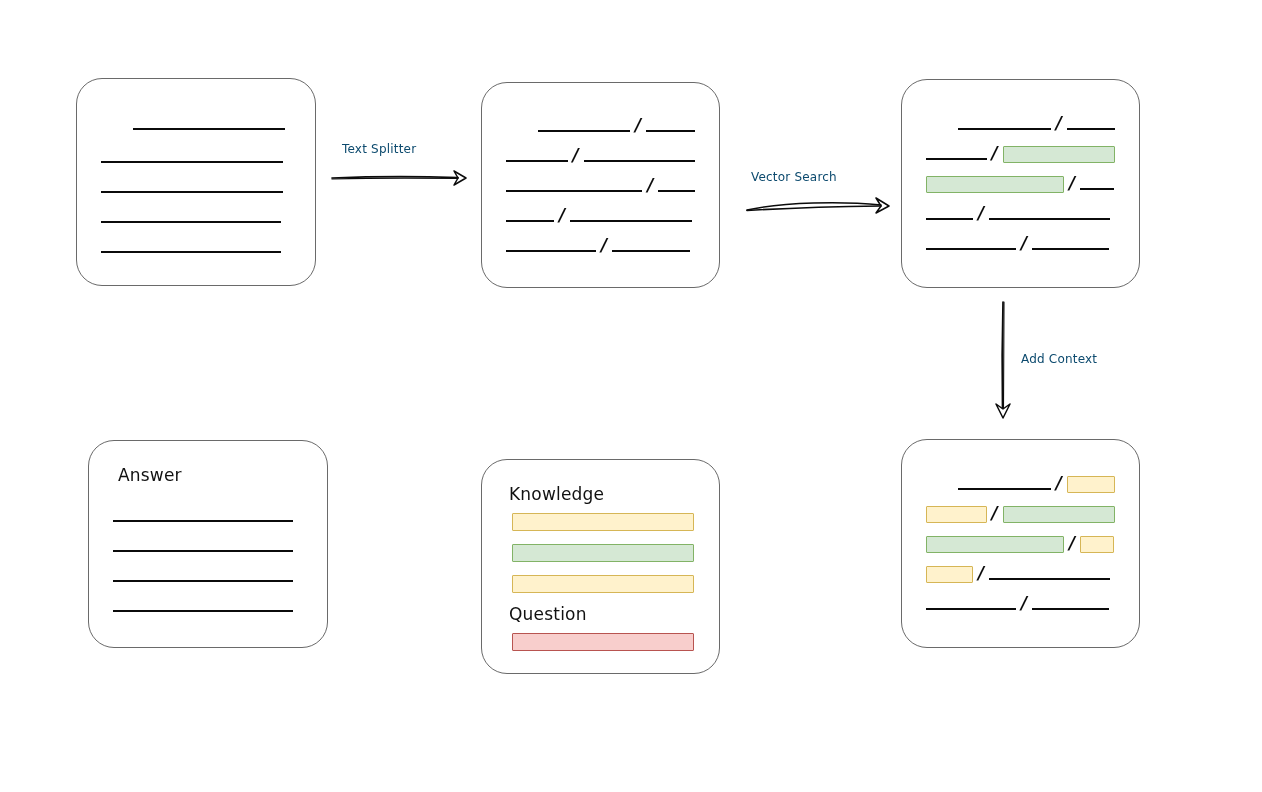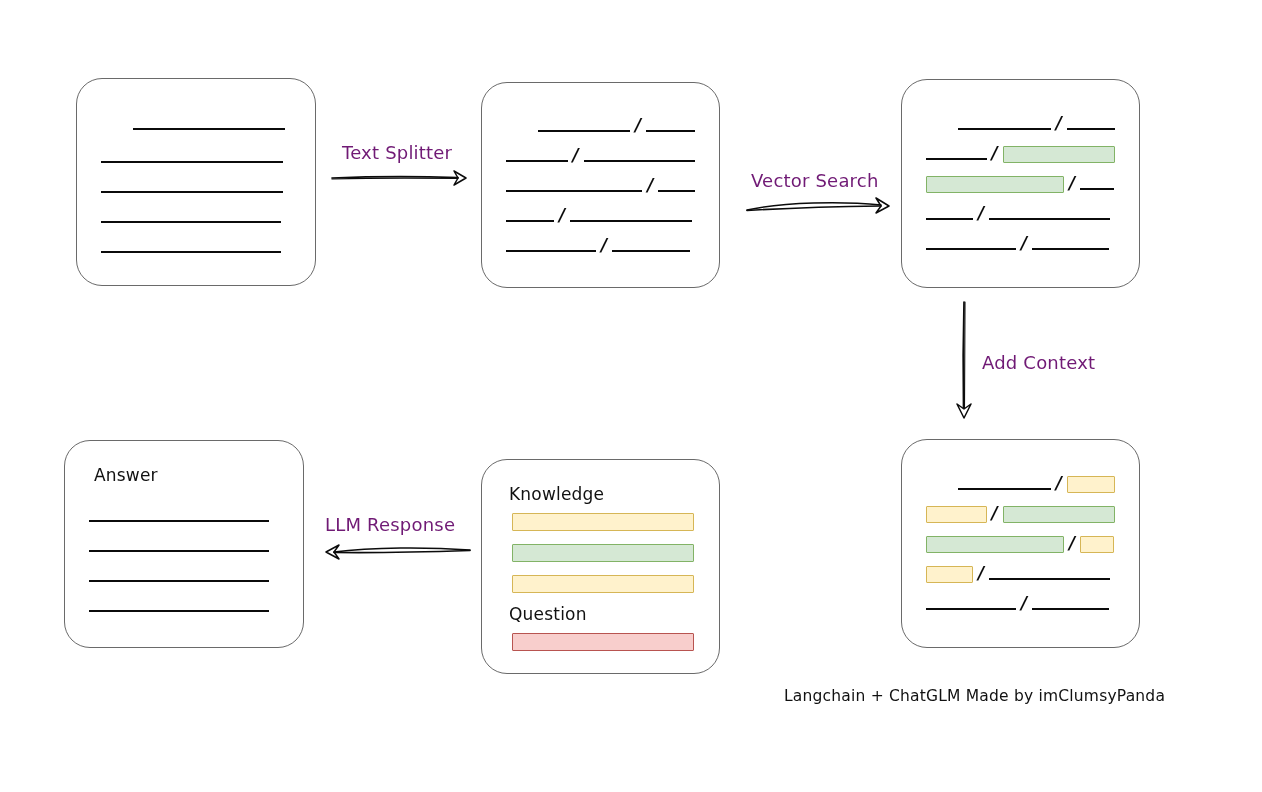--- a/index.html
+++ b/index.html
@@ -79,22 +79,22 @@
     color: #111111;
     letter-spacing: .2px;
     white-space: nowrap;
   }
 
   
   .arrow-group { position: absolute; }
   .arrow-label {
     position: absolute;
     font-family: "DejaVu Sans", sans-serif;
-    font-size: 18px;
-    color: #701a75;
+    font-size: 12px;
+    color: #0c4a6e;
     white-space: nowrap;
     letter-spacing: .2px;
   }
   .arrow-svg { position: absolute; overflow: visible; }
 
   
   .credit {
     position: absolute;
     font-family: "DejaVu Sans", sans-serif;
     font-size: 15.5px;
@@ -199,21 +199,21 @@
       <span class="slash">/</span>
       <div class="seg" style="width:121px;"></div>
     </div>
     <div class="line-row" style="top:157px;">
       <div class="seg" style="width:90px;"></div>
       <span class="slash">/</span>
       <div class="seg" style="width:77px;"></div>
     </div>
   </div>
 
-  <div class="arrow-group" style="left:944px; top:300px; width:180px; height:122px;">
+  <div class="arrow-group" style="left:983px; top:300px; width:180px; height:122px;">
     <svg class="arrow-svg" width="40" height="122" style="left:0; top:0;">
       <path d="M20,2 C19,40 19,78 19.5,108" stroke="#0b0b0b" stroke-width="1.7" fill="none" stroke-linecap="round"></path>
       <path d="M21,2 C20.5,40 20.5,78 20.5,108" stroke="#0b0b0b" stroke-width="1.1" fill="none" stroke-linecap="round"></path>
       <path d="M13,104 L20,118 L27,104 L20,109 Z" stroke="#0b0b0b" stroke-width="1.5" fill="none" stroke-linejoin="round"></path>
     </svg>
     <div class="arrow-label" style="left:38px; top:52px;">Add Context</div>
   </div>
 
   <div class="doc-box" style="left:901px; top:439px; width:239px; height:209px;">
     <div class="line-row indent" style="top:37px;">
@@ -254,40 +254,31 @@
     </div>
     <div class="stack-row" style="top:115px;">
       <div class="chip yellow" style="width:182px; height:18px;"></div>
     </div>
     <div class="box-title" style="left:27px; top:144px;">Question</div>
     <div class="stack-row" style="top:173px;">
       <div class="chip red" style="width:182px; height:18px;"></div>
     </div>
   </div>
 
-  <div class="arrow-group" style="left:322px; top:512px; width:150px; height:52px;">
-    <div class="arrow-label" style="left:3px; top:2px;">LLM Response</div>
-    <svg class="arrow-svg" width="150" height="26" style="left:0; top:27px;">
-      <path d="M148,11 C106,8 50,8 12,13" stroke="#0b0b0b" stroke-width="1.6" fill="none" stroke-linecap="round"></path>
-      <path d="M148,11.5 C104,13 50,14 12,13.5" stroke="#0b0b0b" stroke-width="1.6" fill="none" stroke-linecap="round"></path>
-      <path d="M17,6 L4,13 L17,20 L12,13 Z" stroke="#0b0b0b" stroke-width="1.5" fill="none" stroke-linejoin="round"></path>
-    </svg>
-  </div>
-
-  <div class="doc-box" style="left:64px; top:440px; width:240px; height:208px;">
+
+  <div class="doc-box" style="left:88px; top:440px; width:240px; height:208px;">
     <div class="box-title" style="left:29px; top:24px;">Answer</div>
     <div class="line-row" style="top:68px;">
       <div class="seg" style="width:180px;"></div>
     </div>
     <div class="line-row" style="top:98px;">
       <div class="seg" style="width:180px;"></div>
     </div>
     <div class="line-row" style="top:128px;">
       <div class="seg" style="width:180px;"></div>
     </div>
     <div class="line-row" style="top:158px;">
       <div class="seg" style="width:180px;"></div>
     </div>
   </div>
 
-  <div class="credit" style="left:784px; top:687px;">Langchain + ChatGLM Made by imClumsyPanda</div>
 
 </div>
 
 </body></html>

